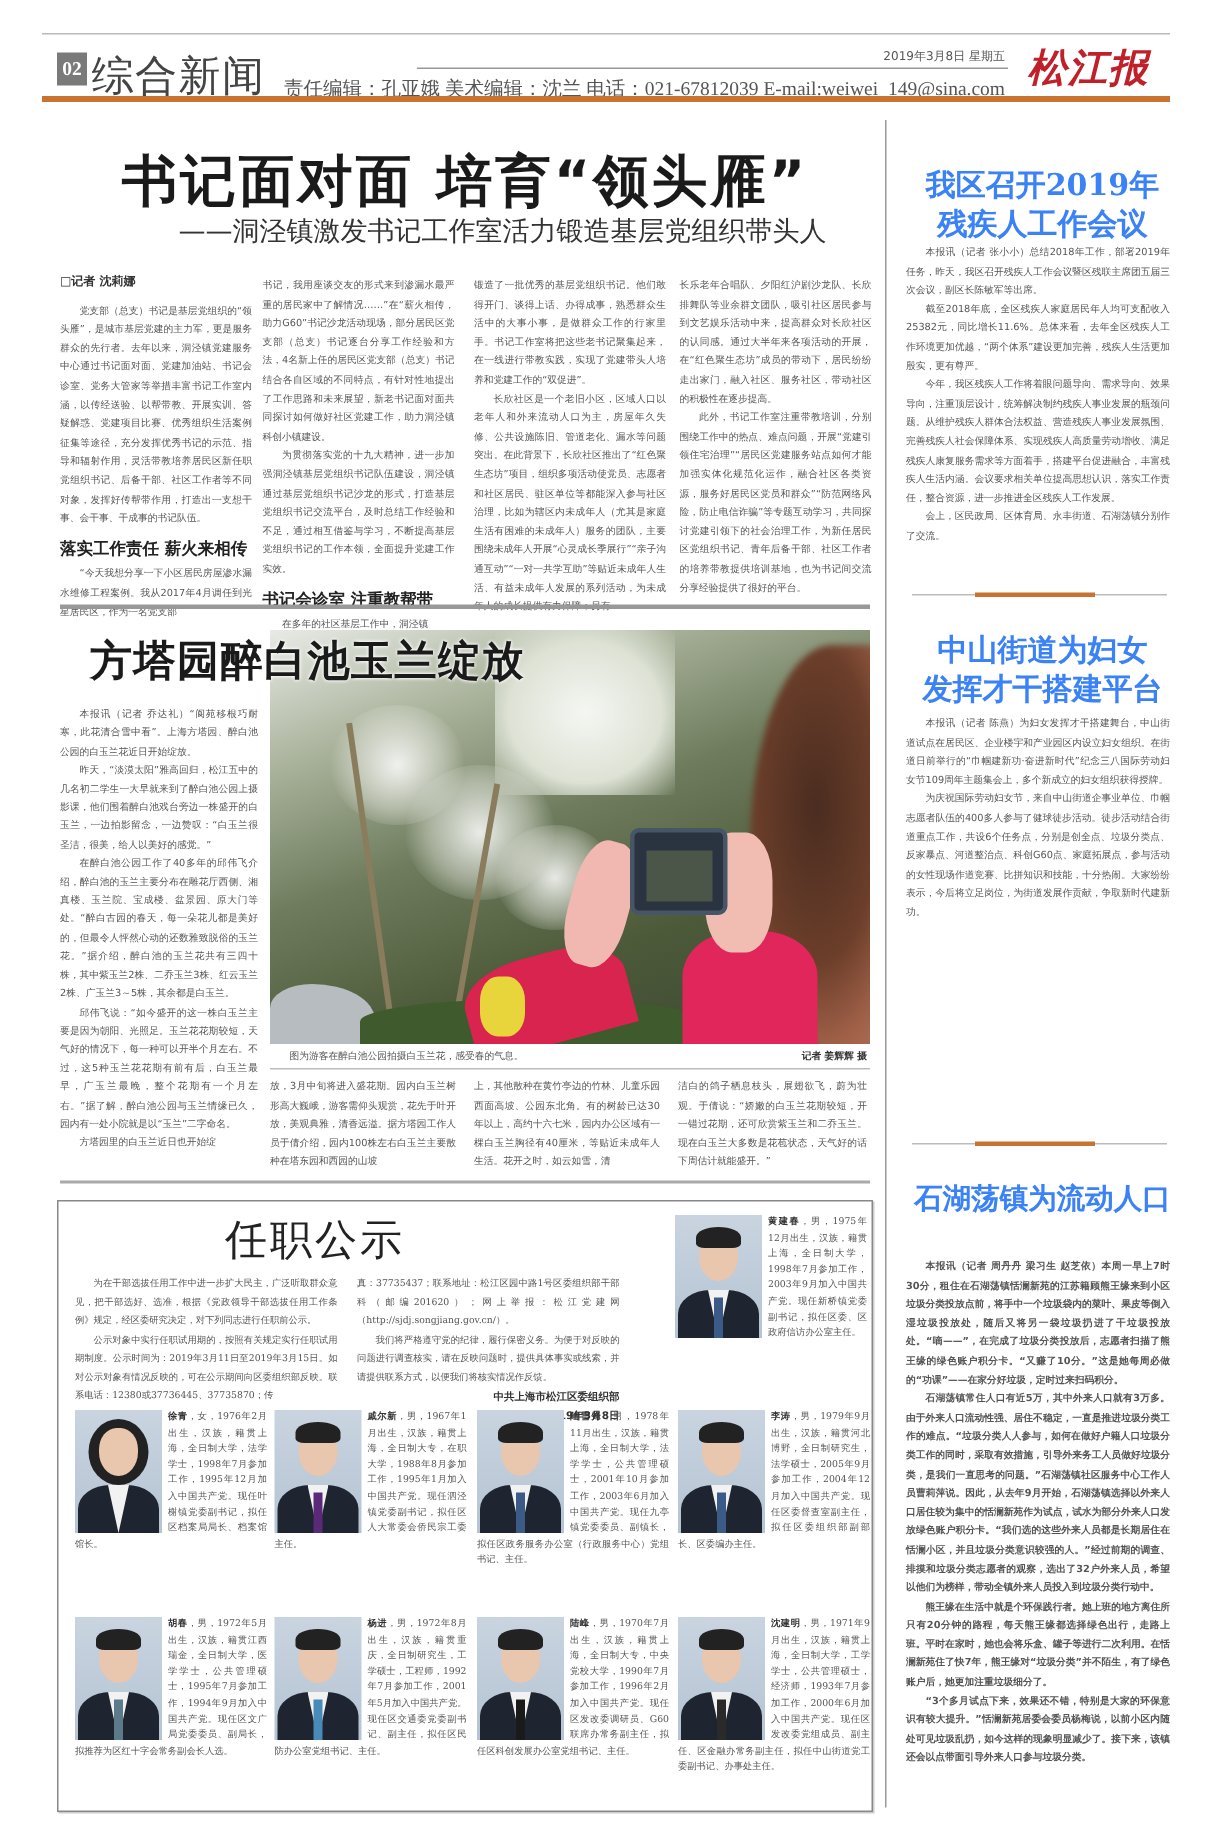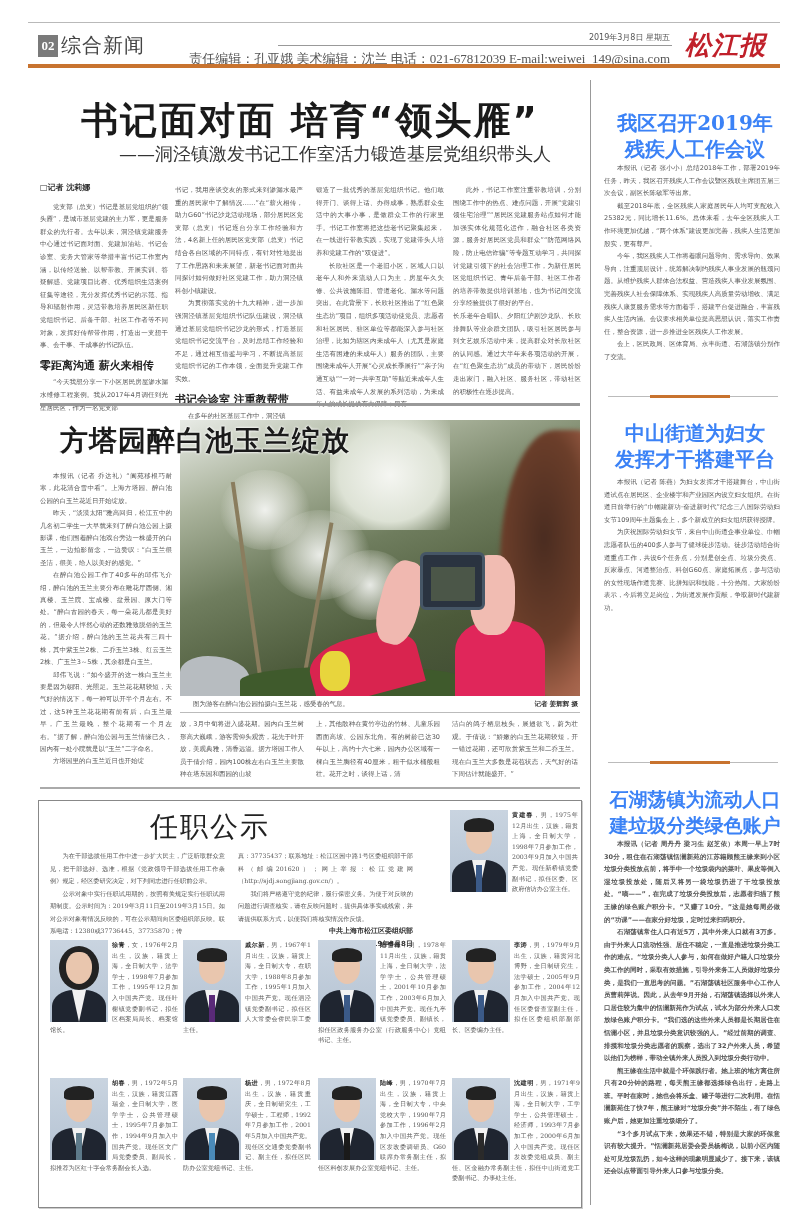--- a/index.html
+++ b/index.html
@@ -3,21 +3,21 @@
 <meta charset="utf-8">
 <style>
   * { box-sizing: border-box; margin: 0; padding: 0; }
   html, body { width: 805px; height: 1228px; background: #ffffff; overflow: hidden; }
   body { font-family: "DejaVu Serif", "Liberation Serif", serif; color: #333; position: relative; }
 
   
   .top-rule { position: absolute; left: 28px; top: 22px; width: 752px; height: 1px; background: #b9b9b9; }
   .masthead { position: absolute; left: 28px; top: 28px; width: 752px; height: 36px; }
   .page-no { position: absolute; left: 10px; top: 7px; width: 20px; height: 22px; background: #7a7a7a; color: #fff; font-size: 13px; font-weight: bold; text-align: center; line-height: 22px; font-family: "Liberation Serif", serif; }
-  .section-name { position: absolute; left: 33px; top: 4px; font-size: 20px; color: #444; letter-spacing: 1px; }
+  .section-name { position: absolute; left: 33px; top: 4px; font-size: 28px; color: #444; letter-spacing: 1px; }
   .mast-date { position: absolute; right: 110px; top: 4px; font-size: 8px; color: #555; font-family: "DejaVu Sans", sans-serif; }
   .mast-line { position: absolute; left: 250px; right: 108px; top: 17px; height: 1px; background: #999; }
   .mast-editors { position: absolute; right: 110px; top: 22px; font-size: 13px; color: #555; font-family: Liberation Serif, serif; }
   .paper-logo { position: absolute; right: 14px; top: 0px; font-size: 26px; color: #c0202a; font-weight: bold; font-style: italic; letter-spacing: 1px; font-family: "DejaVu Serif", serif; }
   .orange-rule { position: absolute; left: 28px; top: 64px; width: 752px; height: 4px; background: #c8732f; }
 
   
   .body-text { font-size: 6.5px; line-height: 12.6px; color: #555; text-align: justify; font-family: "DejaVu Sans", sans-serif; }
   .body-text p { text-indent: 2em; }
   .col { position: absolute; }
@@ -89,36 +89,36 @@
   <div class="paper-logo">松江报</div>
 </div>
 <div class="orange-rule"></div>
 
 <div class="lead-title">书记面对面  培育“领头雁”</div>
 <div class="lead-sub">——洞泾镇激发书记工作室活力锻造基层党组织带头人</div>
 
 <div class="col body-text" style="left:40px; top:182px; width:128px;">
   <div class="byline">□记者  沈莉娜</div>
   <p>党支部（总支）书记是基层党组织的“领头雁”，是城市基层党建的主力军，更是服务群众的先行者。去年以来，洞泾镇党建服务中心通过书记面对面、党建加油站、书记会诊室、党务大管家等举措丰富书记工作室内涵，以传经送验、以帮带教、开展实训、答疑解惑、党建项目比赛、优秀组织生活案例征集等途径，充分发挥优秀书记的示范、指导和辐射作用，灵活带教培养居民区新任职党组织书记、后备干部、社区工作者等不同对象，发挥好传帮带作用，打造出一支想干事、会干事、干成事的书记队伍。</p>
-  <div class="subhead">零距离沟通  薪火来相传</div>
+  <div class="subhead">落实工作责任  薪火来相传</div>
   <p>“今天我想分享一下小区居民房屋渗水漏水维修工程案例。我从2017年4月调任到光星居民区，作为一名党支部</p>
 </div>
 <div class="col body-text" style="left:175px; top:184px; width:128px;">
   <p style="text-indent:0">书记，我用座谈交友的形式来到渗漏水最严重的居民家中了解情况……”在“薪火相传，助力G60”书记沙龙活动现场，部分居民区党支部（总支）书记逐台分享工作经验和方法，4名新上任的居民区党支部（总支）书记结合各自区域的不同特点，有针对性地提出了工作思路和未来展望，新老书记面对面共同探讨如何做好社区党建工作，助力洞泾镇科创小镇建设。</p>
   <p>为贯彻落实党的十九大精神，进一步加强洞泾镇基层党组织书记队伍建设，洞泾镇通过基层党组织书记沙龙的形式，打造基层党组织书记交流平台，及时总结工作经验和不足，通过相互借鉴与学习，不断提高基层党组织书记的工作本领，全面提升党建工作实效。</p>
   <div class="subhead">书记会诊室  注重教帮带</div>
   <p>在多年的社区基层工作中，洞泾镇</p>
 </div>
 <div class="col body-text" style="left:316px; top:184px; width:128px;">
   <p style="text-indent:0">锻造了一批优秀的基层党组织书记。他们敢得开门、谈得上话、办得成事，熟悉群众生活中的大事小事，是做群众工作的行家里手。书记工作室将把这些老书记聚集起来，在一线进行带教实践，实现了党建带头人培养和党建工作的“双促进”。</p>
   <p>长欣社区是一个老旧小区，区域人口以老年人和外来流动人口为主，房屋年久失修、公共设施陈旧、管道老化、漏水等问题突出。在此背景下，长欣社区推出了“红色聚生态坊”项目，组织多项活动使党员、志愿者和社区居民、驻区单位等都能深入参与社区治理，比如为辖区内未成年人（尤其是家庭生活有困难的未成年人）服务的团队，主要围绕未成年人开展“心灵成长季展行”“亲子沟通互动”“一对一共学互助”等贴近未成年人生活、有益未成年人发展的系列活动，为未成年人的成长提供有力保障；另有</p>
 </div>
 <div class="col body-text" style="left:453px; top:184px; width:128px;">
+  <p style="text-indent:0">长乐老年合唱队、夕阳红沪剧沙龙队、长欣排舞队等业余群文团队，吸引社区居民参与到文艺娱乐活动中来，提高群众对长欣社区的认同感。通过大半年来各项活动的开展，在“红色聚生态坊”成员的带动下，居民纷纷走出家门，融入社区、服务社区，带动社区的积极性在逐步提高。</p>
   <p>此外，书记工作室注重带教培训，分别围绕工作中的热点、难点问题，开展“党建引领住宅治理”“居民区党建服务站点如何才能加强实体化规范化运作，融合社区各类资源，服务好居民区党员和群众”“防范网络风险，防止电信诈骗”等专题互动学习，共同探讨党建引领下的社会治理工作，为新任居民区党组织书记、青年后备干部、社区工作者的培养带教提供培训基地，也为书记间交流分享经验提供了很好的平台。</p>
-  <p style="text-indent:0">长乐老年合唱队、夕阳红沪剧沙龙队、长欣排舞队等业余群文团队，吸引社区居民参与到文艺娱乐活动中来，提高群众对长欣社区的认同感。通过大半年来各项活动的开展，在“红色聚生态坊”成员的带动下，居民纷纷走出家门，融入社区、服务社区，带动社区的积极性在逐步提高。</p>
 </div>
 <div class="lead-bottom-rule"></div>
 
 <div class="vrule"></div>
 
 <div class="right-title" style="top:110px;">
   <div>我区召开2019年</div>
   <div>残疾人工作会议</div>
 </div>
 <div class="col body-text" style="left:604px; top:162px; width:176px;">
@@ -136,21 +136,20 @@
 </div>
 <div class="col body-text" style="left:604px; top:476px; width:176px;">
   <p>本报讯（记者 陈燕）为妇女发挥才干搭建舞台，中山街道试点在居民区、企业楼宇和产业园区内设立妇女组织。在街道日前举行的“巾帼建新功·奋进新时代”纪念三八国际劳动妇女节109周年主题集会上，多个新成立的妇女组织获得授牌。</p>
   <p>为庆祝国际劳动妇女节，来自中山街道企事业单位、巾帼志愿者队伍的400多人参与了健球徒步活动。徒步活动结合街道重点工作，共设6个任务点，分别是创全点、垃圾分类点、反家暴点、河道整治点、科创G60点、家庭拓展点，参与活动的女性现场作道竞赛、比拼知识和技能，十分热闹。大家纷纷表示，今后将立足岗位，为街道发展作贡献，争取新时代建新功。</p>
 </div>
 <div class="right-rule" style="top:762px;"></div>
 <div class="right-rule-accent" style="top:761px;"></div>
 
 <div class="right-title" style="top:786px; font-size:19px;">
   <div>石湖荡镇为流动人口</div>
-  <div>建垃圾分类绿色账户</div>
 </div>
 <div class="col body-text" style="left:604px; top:838px; width:176px;font-weight:bold;">
   <p>本报讯（记者 周丹丹 梁习生 赵芝依）本周一早上7时30分，租住在石湖荡镇恬澜新苑的江苏籍顾熊王缘来到小区垃圾分类投放点前，将手中一个垃圾袋内的菜叶、果皮等倒入湿垃圾投放处，随后又将另一袋垃圾扔进了干垃圾投放处。“嘀——”，在完成了垃圾分类投放后，志愿者扫描了熊王缘的绿色账户积分卡。“又赚了10分。”这是她每周必做的“功课”——在家分好垃圾，定时过来扫码积分。</p>
   <p>石湖荡镇常住人口有近5万，其中外来人口就有3万多。由于外来人口流动性强、居住不稳定，一直是推进垃圾分类工作的难点。“垃圾分类人人参与，如何在做好户籍人口垃圾分类工作的同时，采取有效措施，引导外来务工人员做好垃圾分类，是我们一直思考的问题。”石湖荡镇社区服务中心工作人员曹莉萍说。因此，从去年9月开始，石湖荡镇选择以外来人口居住较为集中的恬澜新苑作为试点，试水为部分外来人口发放绿色账户积分卡。“我们选的这些外来人员都是长期居住在恬澜小区，并且垃圾分类意识较强的人。”经过前期的调查、排摸和垃圾分类志愿者的观察，选出了32户外来人员，希望以他们为榜样，带动全镇外来人员投入到垃圾分类行动中。</p>
   <p>熊王缘在生活中就是个环保践行者。她上班的地方离住所只有20分钟的路程，每天熊王缘都选择绿色出行，走路上班。平时在家时，她也会将乐盒、罐子等进行二次利用。在恬澜新苑住了快7年，熊王缘对“垃圾分类”并不陌生，有了绿色账户后，她更加注重垃圾细分了。</p>
   <p>“3个多月试点下来，效果还不错，特别是大家的环保意识有较大提升。”恬澜新苑居委会委员杨梅说，以前小区内随处可见垃圾乱扔，如今这样的现象明显减少了。接下来，该镇还会以点带面引导外来人口参与垃圾分类。</p>
 </div>
 
 <div class="photo">
   <div class="sky"></div>
@@ -184,21 +183,21 @@
 <div class="caption">
   <span>图为游客在醉白池公园拍摄白玉兰花，感受春的气息。</span>
   <span class="credit">记者  姜辉辉  摄</span>
 </div>
 <div class="caption-rule"></div>
 
 <div class="col body-text" style="left:180px; top:718px; width:124px;">
   <p style="text-indent:0">放，3月中旬将进入盛花期。园内白玉兰树形高大巍峨，游客需仰头观赏，花先于叶开放，美观典雅，清香远溢。据方塔园工作人员于倩介绍，园内100株左右白玉兰主要散种在塔东园和西园的山坡</p>
 </div>
 <div class="col body-text" style="left:316px; top:718px; width:124px;">
-  <p style="text-indent:0">上，其他散种在黄竹亭边的竹林、儿童乐园西面高坡、公园东北角。有的树龄已达30年以上，高约十六七米，园内办公区域有一棵白玉兰胸径有40厘米，粗干似水桶般粗壮。花开之时，谈得上话，清</p>
+  <p style="text-indent:0">上，其他散种在黄竹亭边的竹林、儿童乐园西面高坡、公园东北角。有的树龄已达30年以上，高约十六七米，园内办公区域有一棵白玉兰胸径有40厘米，等贴近未成年人生活。花开之时，如云如雪，清</p>
 </div>
 <div class="col body-text" style="left:452px; top:718px; width:126px;">
   <p style="text-indent:0">洁白的鸽子栖息枝头，展翅欲飞，蔚为壮观。于倩说：“娇嫩的白玉兰花期较短，开一错过花期，还可欣赏紫玉兰和二乔玉兰。现在白玉兰大多数是花苞状态，天气好的话下周估计就能盛开。”</p>
 </div>
 <div class="photo-bottom-rule"></div>
 
 <div class="notice-box"></div>
 <div class="notice-title">任职公示</div>
 
 <div class="col notice-text" style="left:50px; top:850px; width:175px;">

